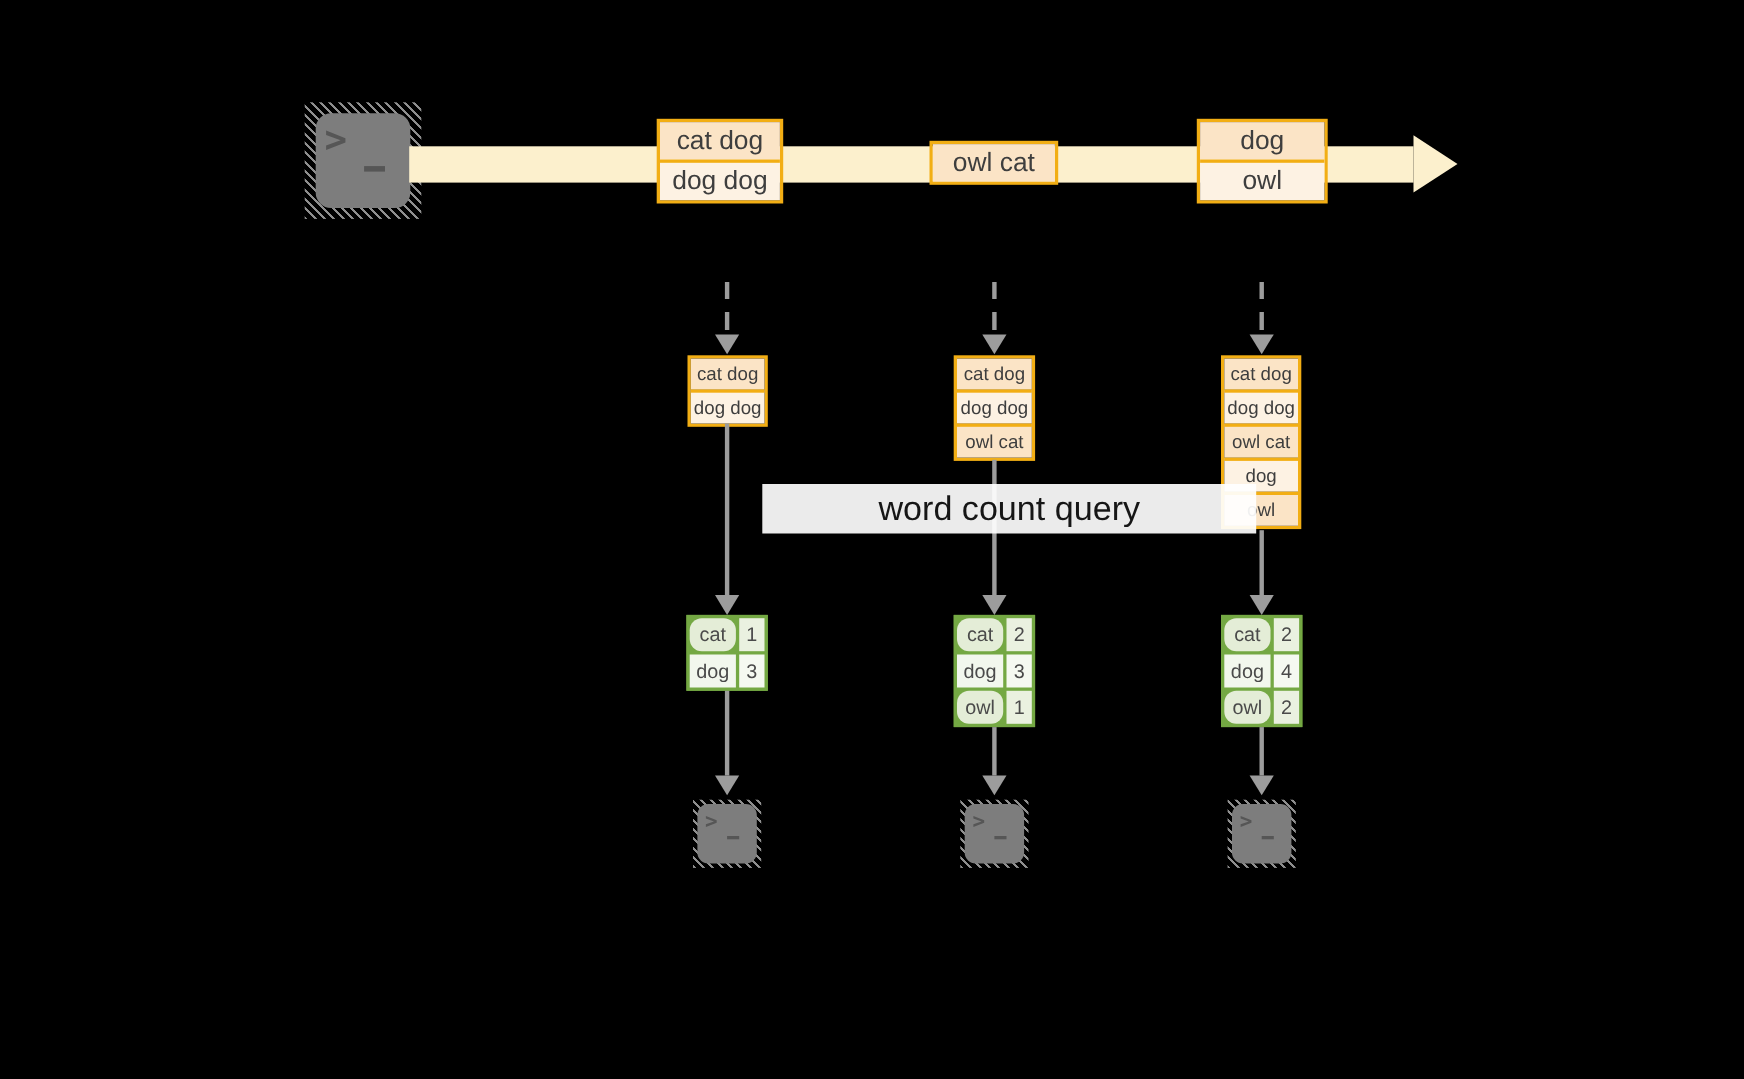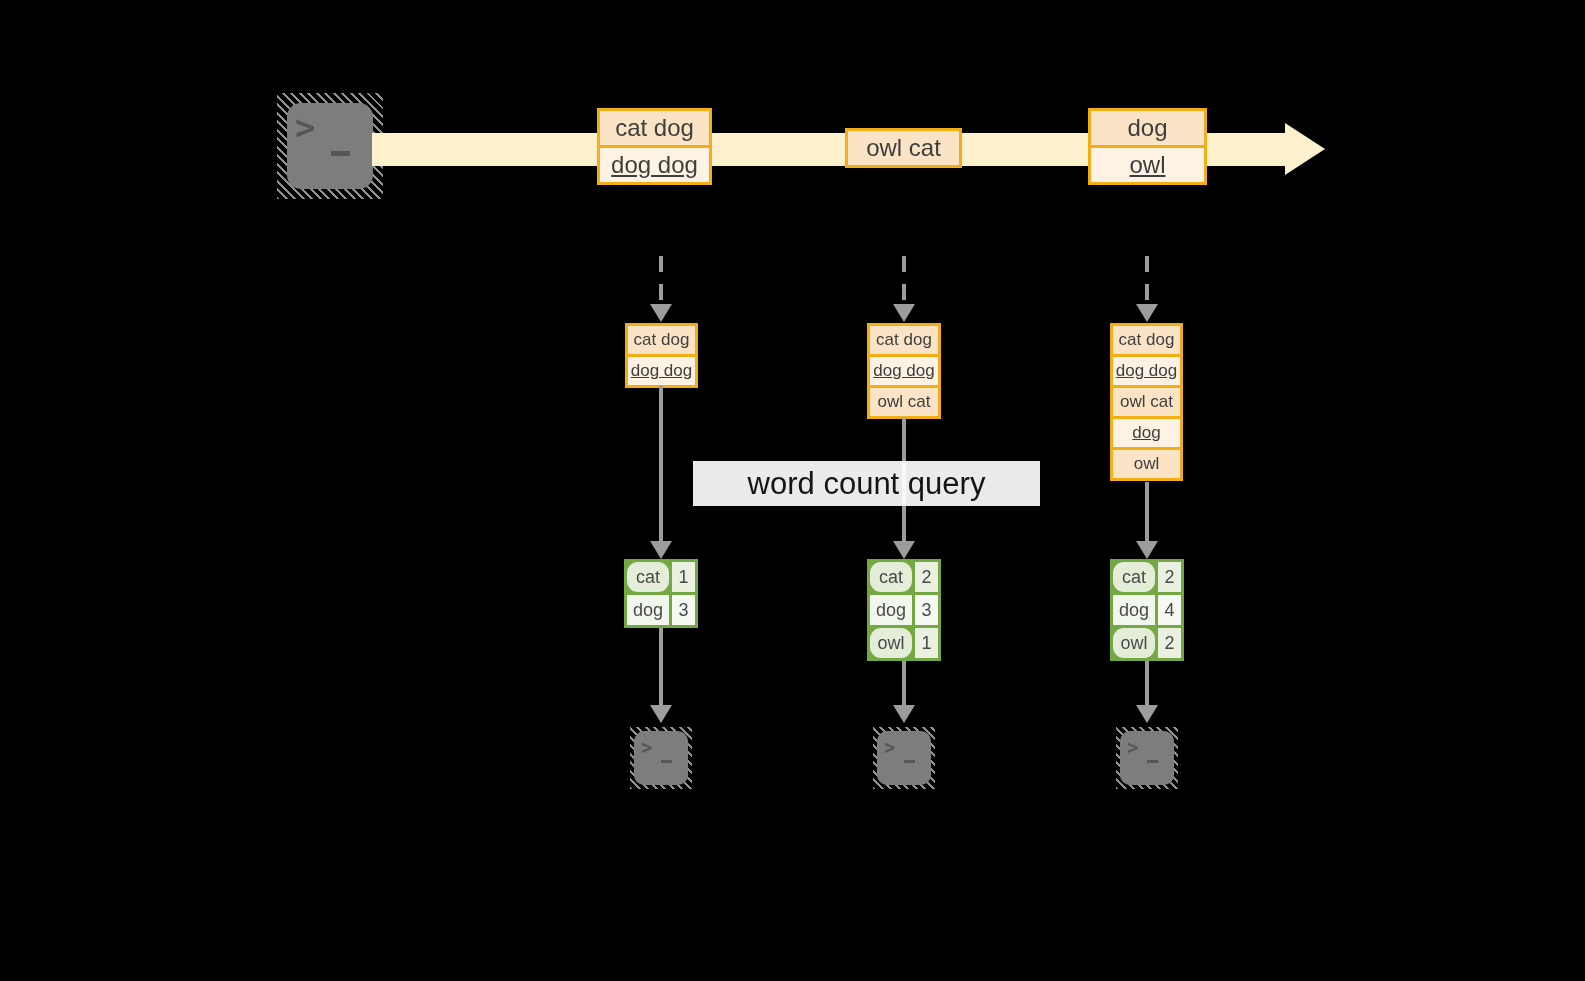--- a/index.html
+++ b/index.html
@@ -19,21 +19,21 @@
 
   
   .band{background:#fcf0cd;}
   .bandhead{width:0;height:0;border-top:26px solid rgba(0,0,0,0);border-bottom:26px solid rgba(0,0,0,0);border-left:40px solid #fcf0cd;}
 
   
   .obox{border:3px solid #f2ae14;display:flex;flex-direction:column;}
   .ocell{display:flex;align-items:center;justify-content:center;color:#3e3e3e;}
   .ocell + .ocell{border-top:3px solid #f2ae14;}
   .ocell.dark{background:#fbe4c6;}
-  .ocell.light{background:#fdf2e3;text-decoration:underline;}
+  .ocell.light{background:#fdf2e3;}
   .stream-cell{height:34px;font-size:24px;}
   .state-cell{height:28px;font-size:17px;}
 
   
   .vline{width:4px;background:#9c9c9c;}
   .vline.dashed{background:repeating-linear-gradient(to bottom,#9c9c9c 0 16px,rgba(0,0,0,0) 16px 28px);}
   .ahead{width:0;height:0;border-left:11px solid rgba(0,0,0,0);border-right:11px solid rgba(0,0,0,0);border-top:18px solid #9c9c9c;}
 
   
   .qband{
@@ -111,21 +111,21 @@
   </div>
   <div class="abs" style="left:893px;top:418px;width:22px;height:141px">
     <div class="vline" style="margin:0 auto;height:123px"></div>
     <div class="ahead"></div>
   </div>
   <div class="abs" style="left:1136px;top:482px;width:22px;height:77px">
     <div class="vline" style="margin:0 auto;height:59px"></div>
     <div class="ahead"></div>
   </div>
 
-  <div class="abs qband" style="left:693px;top:461px;width:347px;height:45px">
+  <div class="abs qband" style="left:693px;top:440px;width:449px;height:45px">
     <span>word count query</span>
   </div>
 
   <div class="abs gtable" style="left:624px;top:559px">
     <div class="gcell w-dark">cat</div>
     <div class="gcell n-dark">1</div>
     <div class="gcell w-light">dog</div>
     <div class="gcell n-light">3</div>
   </div>
   <div class="abs gtable" style="left:867px;top:559px">

